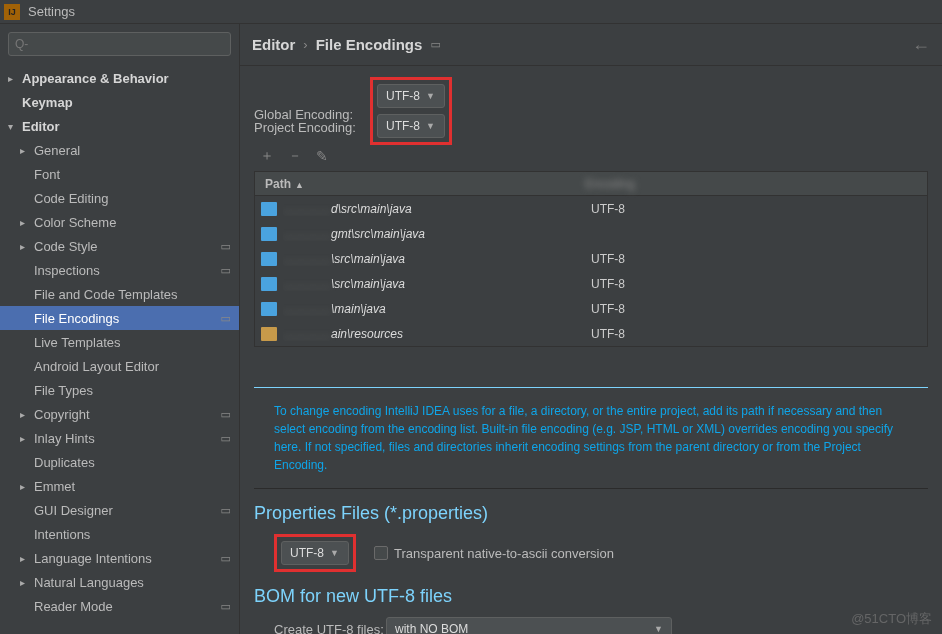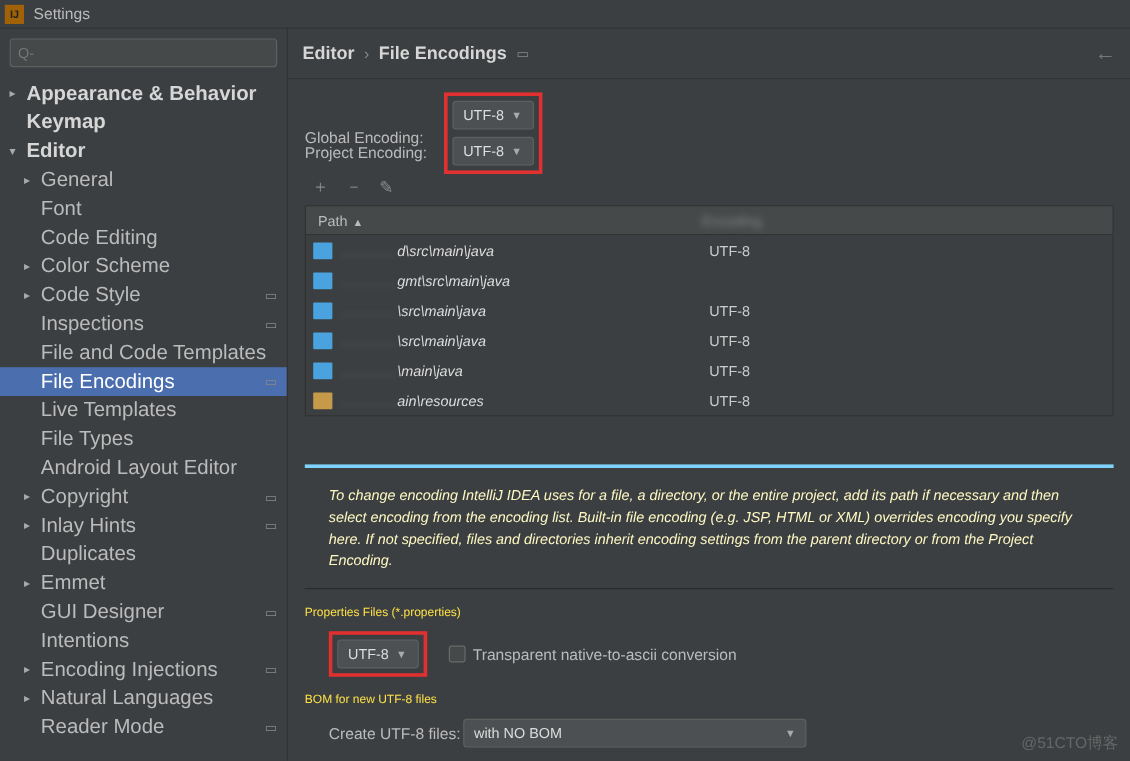--- a/index.html
+++ b/index.html
@@ -9,21 +9,21 @@
 .main { display: flex; height: calc(100% - 24px); }
 .sidebar { width: 240px; background: #3c3f41; border-right: 1px solid #323232; display: flex; flex-direction: column; }
 .search-wrap { padding: 8px; }
 .search-input { width: 100%; height: 24px; background: #45494a; border: 1px solid #5e6060; border-radius: 3px; color: #bbb; padding: 0 6px; font-size: 12px; }
 .search-input::placeholder { color: #777; }
 .tree { flex: 1; overflow: auto; padding-top: 2px; }
 .tree-item { display: flex; align-items: center; height: 24px; padding-left: 8px; cursor: pointer; position: relative; }
 .tree-item.selected { background: #4b6eaf; color: #fff; }
 .chev { width: 10px; display: inline-block; font-size: 10px; color: #aaa; margin-right: 4px; }
 .chev.blank { visibility: hidden; }
-.tree-label { font-size: 17px; }
+.tree-label { font-size: 13px; }
 .tree-item.bold .tree-label { font-weight: bold; color: #d6d6d6; }
 .badge { position: absolute; right: 8px; font-size: 11px; color: #888; }
 .indent1 { padding-left: 20px; }
 .content { flex: 1; display: flex; flex-direction: column; background: #3c3f41; }
 .breadcrumb { height: 42px; display: flex; align-items: center; padding: 0 12px; border-bottom: 1px solid #323232; }
 .breadcrumb .crumb { font-weight: bold; color: #d6d6d6; font-size: 15px; }
 .breadcrumb .sep { margin: 0 8px; color: #888; font-size: 13px; }
 .breadcrumb .back { margin-left: auto; color: #777; font-size: 18px; cursor: pointer; }
 .body { flex: 1; overflow: auto; padding: 14px 14px 0 14px; }
 .row { display: flex; align-items: center; margin-bottom: 10px; }
@@ -31,32 +31,32 @@
 .dropdown { display: inline-flex; align-items: center; background: #4c5052; border: 1px solid #5e6060; border-radius: 3px; height: 24px; padding: 0 8px; cursor: pointer; min-width: 68px; }
 .dropdown span.dd-val { color: #ddd; font-size: 12px; }
 .dropdown .dd-caret { margin-left: 6px; font-size: 9px; color: #aaa; }
 .dropdown.wide { width: 286px; justify-content: space-between; }
 .highlight-red { border: 3px solid #e03030; padding: 4px; display: inline-block; }
 .toolbar { display: flex; align-items: center; gap: 14px; margin-top: 12px; padding-left: 6px; }
 .toolbar span { color: #888; font-size: 14px; cursor: pointer; }
 .table { margin-top: 6px; border: 1px solid #323232; }
 .th-row { display: flex; background: #45494a; border-bottom: 1px solid #323232; height: 24px; align-items: center; }
 .th { padding: 0 10px; font-size: 12px; color: #bbb; }
-.th.path { width: 320px; }
+.th.path { width: 320px; font-weight: bold; }
 .th.enc { flex: 1; }
 .sort-ind { font-size: 9px; margin-left: 4px; }
 .tr { display: flex; align-items: center; height: 25px; padding: 0 6px; }
 .tr .ficon { width: 16px; height: 14px; background: #4aa3df; border-radius: 1px; margin-right: 6px; }
 .tr .ficon.res { background: #c79a4a; }
 .tr .path-cell { width: 308px; font-size: 12px; color: #aaa; white-space: nowrap; overflow: hidden; }
 .tr .path-cell .suffix { color: #ddd; font-style: italic; }
 .tr .enc-cell { color: #ccc; font-size: 12px; }
 .blur { filter: blur(3px); color:#888; }
-.help-text { background: #3c3f41; padding: 14px 20px 14px 20px; font-size: 12px; margin-top: 40px; border-top: 3px solid #7dd3fc; border-bottom: 1px solid #2b2b2b; line-height: 1.5; color: #fef9c3; font-style: italic; }
-.section-title { color: #fde047; font-size: 10px; margin: 14px 0 10px 0; }
+.help-text { background: #3c3f41; padding: 14px 20px 14px 20px; font-size: 12px; margin-top: 40px; border-top: 1px solid #7dd3fc; border-bottom: 1px solid #2b2b2b; line-height: 1.5; color: #0ea5e9; }
+.section-title { color: #7dd3fc; font-size: 18px; margin: 14px 0 10px 0; }
 .indented { padding-left: 20px; }
 .checkbox { display: inline-flex; align-items: center; margin-left: 18px; }
 .checkbox .box { width: 14px; height: 14px; border: 1px solid #6a6a6a; background: #45494a; margin-right: 6px; border-radius: 2px; }
 .watermark { position: absolute; right: 10px; bottom: 6px; color: #777; font-size: 13px; opacity: 0.7; }
 </style>
 </head>
 <body>
 
 <div class="titlebar">
   <div class="logo">IJ</div>
@@ -115,27 +115,27 @@
           <span class="chev blank">•</span>
           <span class="tree-label">File Encodings</span>
           <span class="badge">▭</span>
         </div>
         <div class="tree-item indent1">
           <span class="chev blank">•</span>
           <span class="tree-label">Live Templates</span>
         </div>
         <div class="tree-item indent1">
           <span class="chev blank">•</span>
+          <span class="tree-label">Android Layout Editor</span>
+        </div>
+        <div class="tree-item indent1">
+          <span class="chev blank">•</span>
           <span class="tree-label">File Types</span>
         </div>
         <div class="tree-item indent1">
-          <span class="chev blank">•</span>
-          <span class="tree-label">Android Layout Editor</span>
-        </div>
-        <div class="tree-item indent1">
           <span class="chev">▸</span>
           <span class="tree-label">Copyright</span>
           <span class="badge">▭</span>
         </div>
         <div class="tree-item indent1">
           <span class="chev">▸</span>
           <span class="tree-label">Inlay Hints</span>
           <span class="badge">▭</span>
         </div>
         <div class="tree-item indent1">
@@ -150,21 +150,21 @@
           <span class="chev blank">•</span>
           <span class="tree-label">GUI Designer</span>
           <span class="badge">▭</span>
         </div>
         <div class="tree-item indent1">
           <span class="chev blank">•</span>
           <span class="tree-label">Intentions</span>
         </div>
         <div class="tree-item indent1">
           <span class="chev">▸</span>
-          <span class="tree-label">Encoding Injections</span>
+          <span class="tree-label">Language Intentions</span>
           <span class="badge">▭</span>
         </div>
         <div class="tree-item indent1">
           <span class="chev">▸</span>
           <span class="tree-label">Natural Languages</span>
         </div>
         <div class="tree-item indent1">
           <span class="chev blank">•</span>
           <span class="tree-label">Reader Mode</span>
           <span class="badge">▭</span>

